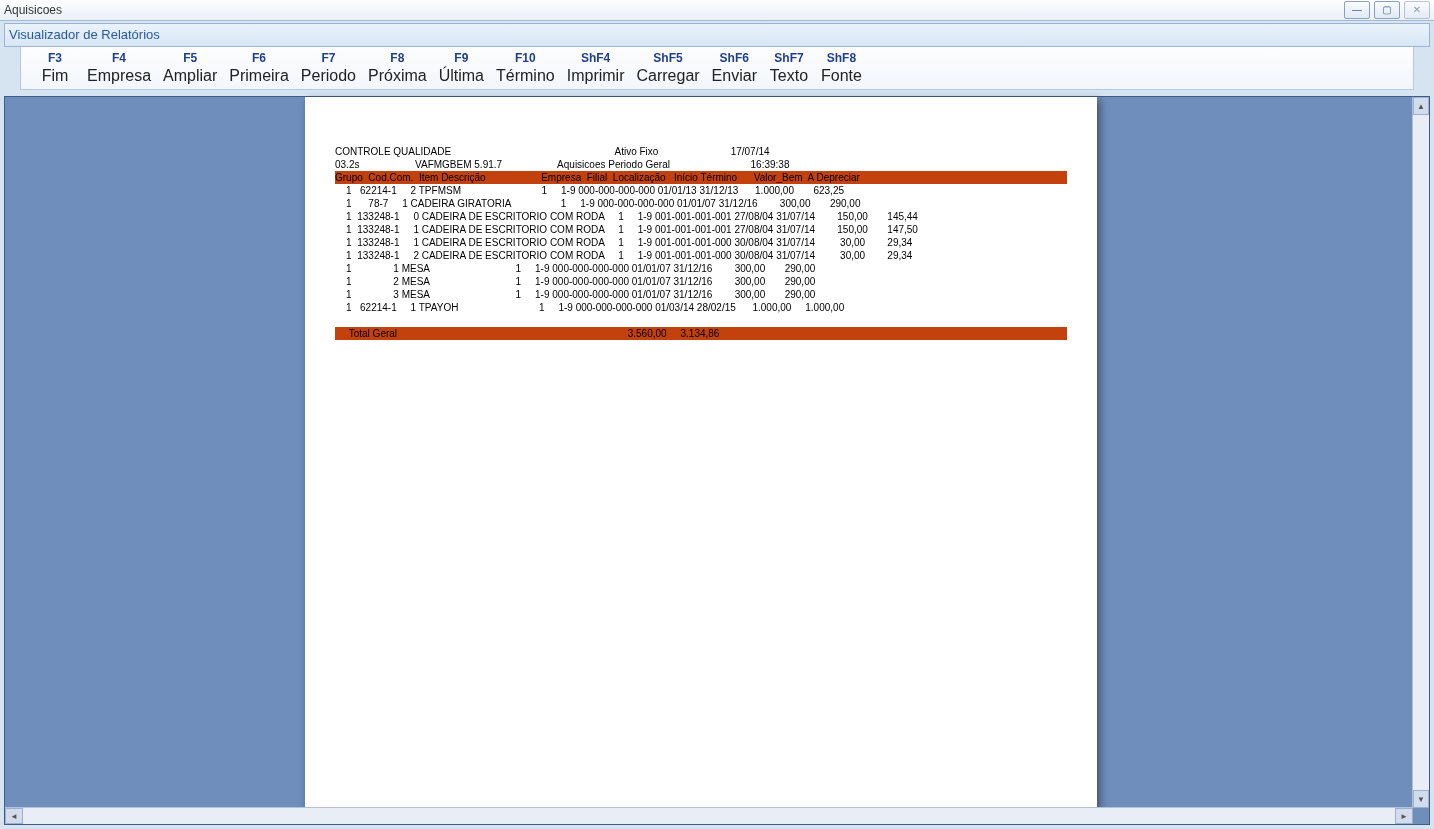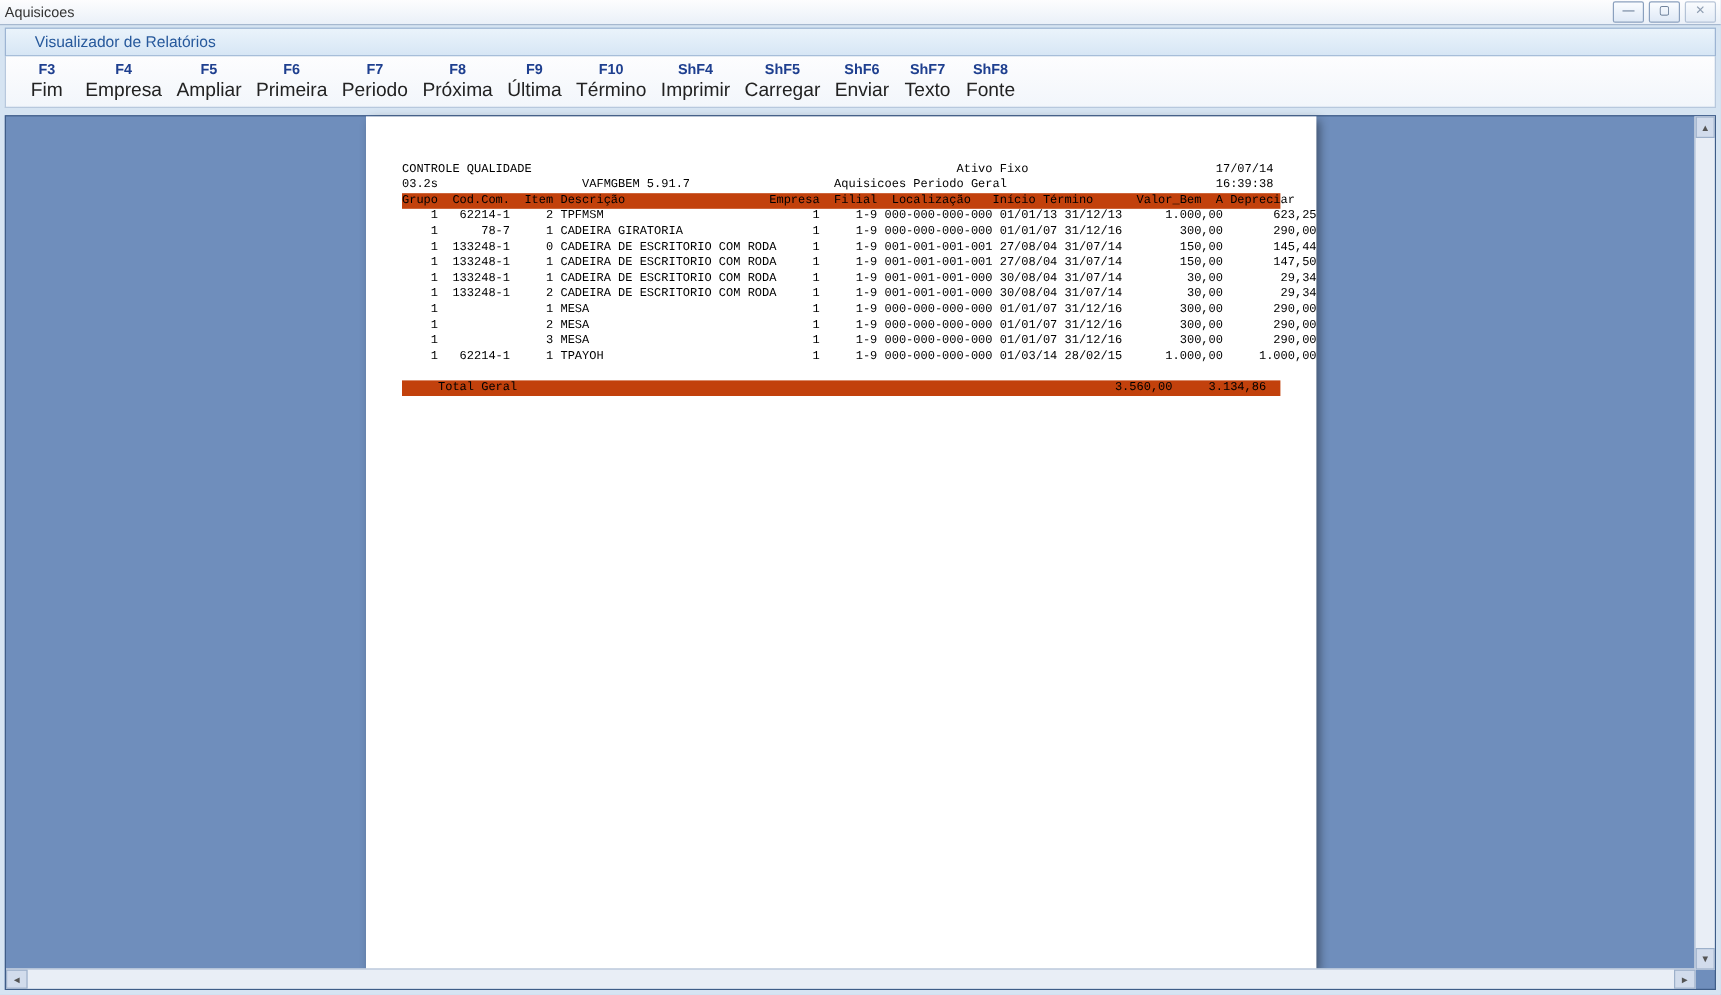--- a/index.html
+++ b/index.html
@@ -1,30 +1,30 @@
 <!DOCTYPE html>
 <html><head>
 <meta charset="utf-8">
 <style>
 html,body{margin:0;padding:0;font-family:Tahoma,Arial,sans-serif;font-size:11px;background:#d6e4f2;overflow:hidden;width:1434px;height:829px}
 .outer-title{background:linear-gradient(#fdfdfe,#eaf0f8);height:20px;line-height:20px;padding-left:4px;color:#333;border-bottom:1px solid #a6b8cf;font-size:12px;position:relative}
 .win-controls{position:absolute;right:4px;top:1px;display:flex;gap:4px}
 .win-btn{width:24px;height:16px;border:1px solid #8aa0be;background:linear-gradient(#fafcff,#dfe9f6);display:flex;align-items:center;justify-content:center;color:#49607f;font-size:10px;border-radius:2px}
-.inner-title{background:linear-gradient(#eaf3fb,#d7e6f5);height:22px;line-height:22px;padding-left:24px;color:#27599c;font-size:13px;border:1px solid #9cb4d3;margin:2px 4px 0 4px}
-.toolbar{background:linear-gradient(#fdfdfe,#f2f6fb);border:1px solid #b7c8dd;border-top:none;margin:0 4px;display:flex;padding:2px 8px 4px 8px}
+.inner-title{background:linear-gradient(#eaf3fb,#d7e6f5);height:22px;line-height:22px;padding-left:4px;color:#27599c;font-size:13px;border:1px solid #9cb4d3;margin:2px 4px 0 4px}
+.toolbar{background:linear-gradient(#fdfdfe,#f2f6fb);border:1px solid #b7c8dd;border-top:none;margin:0 20px;display:flex;padding:2px 8px 4px 8px}
 .tb-item{text-align:center;padding:0 6px;min-width:40px}
 .tb-key{color:#1e3f8f;font-weight:bold;font-size:12px;line-height:18px}
 .tb-label{color:#222;font-size:16px;line-height:18px}
 .viewport{position:absolute;top:96px;left:4px;right:4px;bottom:4px;background:#6f8ebc;border:1px solid #3f5d88}
 .page{position:absolute;left:300px;top:0;width:792px;height:712px;background:#fff;box-shadow:3px 3px 8px rgba(0,0,0,.45)}
 .vscroll{position:absolute;right:0;top:0;bottom:16px;width:16px;background:#e9eef6;border-left:1px solid #b3c2d6}
 .vscroll .arrow{height:16px;background:#d2dcec;border:1px solid #9db0ca;display:flex;align-items:center;justify-content:center;font-size:8px;color:#555}
 .hscroll{position:absolute;left:0;right:16px;bottom:0;height:16px;background:#e9eef6;border-top:1px solid #b3c2d6;display:flex;justify-content:space-between}
 .hscroll .arrow{width:16px;background:#d2dcec;border:1px solid #9db0ca;display:flex;align-items:center;justify-content:center;font-size:8px;color:#555}
-.report{font-family:Liberation Mono, monospace;font-size:10px;color:#000;padding:38px 30px 0 30px;white-space:pre}
+.report{font-family:Liberation Sans, sans-serif;font-size:10px;color:#000;padding:48px 30px 0 30px;white-space:pre}
 .hrow{background:#c2410c}
 .row{line-height:13px}
 </style>
 </head>
 <body>
 
 <div class="outer-title">
   <span>Aquisicoes</span>
   <div class="win-controls">
     <div class="win-btn">—</div>

